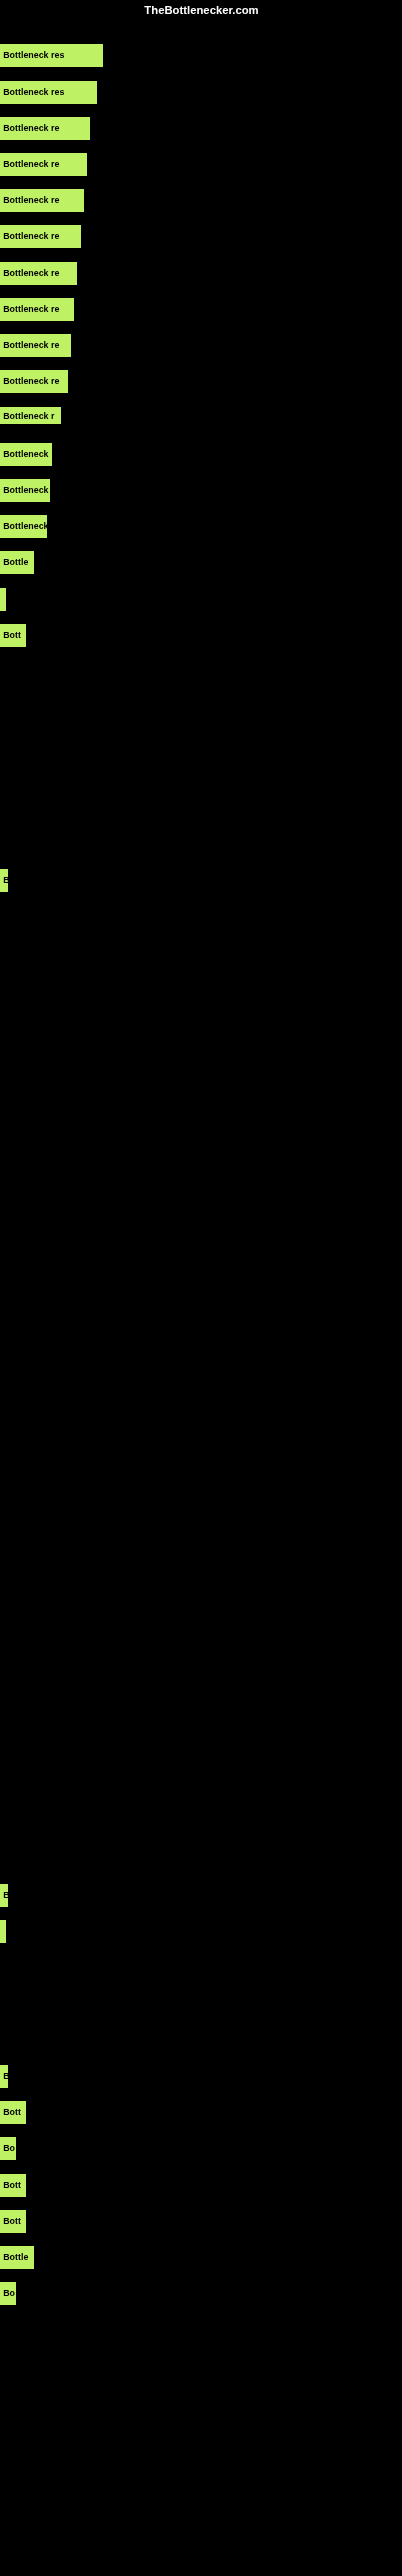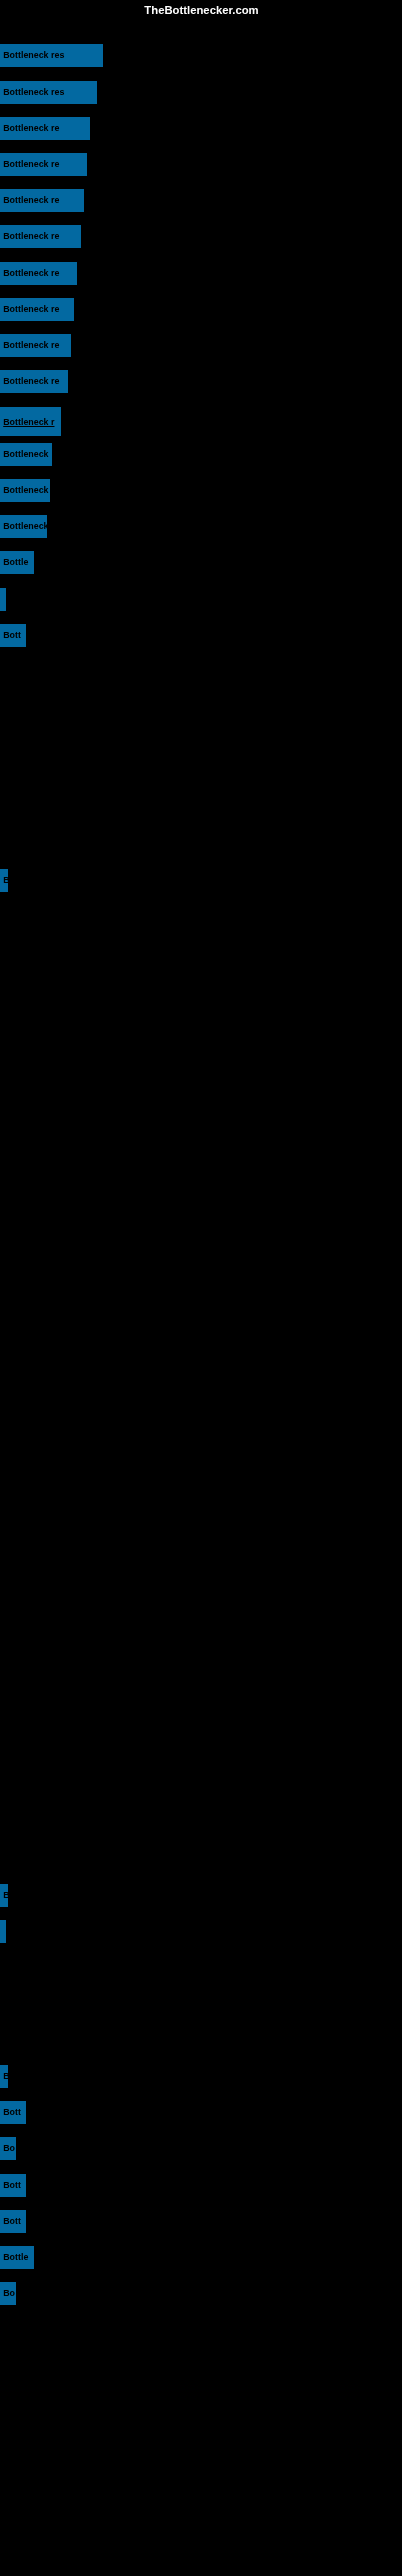--- a/index.html
+++ b/index.html
@@ -19,21 +19,21 @@
       top: 4px;
       left: 50%;
       transform: translateX(-50%);
       color: #ffffff;
       font-size: 11.3px;
       font-weight: bold;
       white-space: nowrap;
     }
     .bar-item {
       position: absolute;
-      background-color: #0369a1;
+      background-color: #bef264;
       color: #000000;
       font-size: 8.9px;
       font-weight: bold;
       padding: 1.6px 3.2px;
       display: flex;
       align-items: center;
       overflow: hidden;
       white-space: nowrap;
     }
   </style>
@@ -46,21 +46,21 @@
     <div class="bar-item" style="top: 44px; left: 0px; width: 103px; height: 22.5px;">Bottleneck res</div>
     <div class="bar-item" style="top: 81px; left: 0px; width: 97px; height: 22.5px;">Bottleneck res</div>
     <div class="bar-item" style="top: 117px; left: 0px; width: 90px; height: 22.5px;">Bottleneck re</div>
     <div class="bar-item" style="top: 153px; left: 0px; width: 87px; height: 22.5px;">Bottleneck re</div>
     <div class="bar-item" style="top: 189px; left: 0px; width: 84px; height: 22.5px;">Bottleneck re</div>
     <div class="bar-item" style="top: 225px; left: 0px; width: 81px; height: 22.5px;">Bottleneck re</div>
     <div class="bar-item" style="top: 262px; left: 0px; width: 77px; height: 22.5px;">Bottleneck re</div>
     <div class="bar-item" style="top: 298px; left: 0px; width: 74px; height: 22.5px;">Bottleneck re</div>
     <div class="bar-item" style="top: 334px; left: 0px; width: 71px; height: 22.5px;">Bottleneck re</div>
     <div class="bar-item" style="top: 370px; left: 0px; width: 68px; height: 22.5px;">Bottleneck re</div>
-    <div class="bar-item" style="top: 407px; left: 0px; width: 61px; height: 29px; text-decoration: underline;">Bottleneck r</div>
+    <div class="bar-item" style="top: 407px; left: 0px; width: 61px; height: 17px;">Bottleneck r</div>
     <div class="bar-item" style="top: 443px; left: 0px; width: 52px; height: 22.5px;">Bottleneck</div>
     <div class="bar-item" style="top: 479px; left: 0px; width: 50px; height: 22.5px;">Bottleneck</div>
     <div class="bar-item" style="top: 515px; left: 0px; width: 47px; height: 22.5px;">Bottleneck</div>
     <div class="bar-item" style="top: 551px; left: 0px; width: 34px; height: 22.5px;">Bottle</div>
     <div class="bar-item" style="top: 588px; left: 0px; width: 6.4px; height: 22.5px;"></div>
     <div class="bar-item" style="top: 624px; left: 0px; width: 26px; height: 22.5px;">Bott</div>
     <div class="bar-item" style="top: 869px; left: 0px; width: 8px; height: 22.5px;">B</div>
     <div class="bar-item" style="top: 1884px; left: 0px; width: 8px; height: 22.5px;">B</div>
     <div class="bar-item" style="top: 1920px; left: 0px; width: 2.4px; height: 22.5px;"></div>
     <div class="bar-item" style="top: 2065px; left: 0px; width: 8px; height: 22.5px;">B</div>

